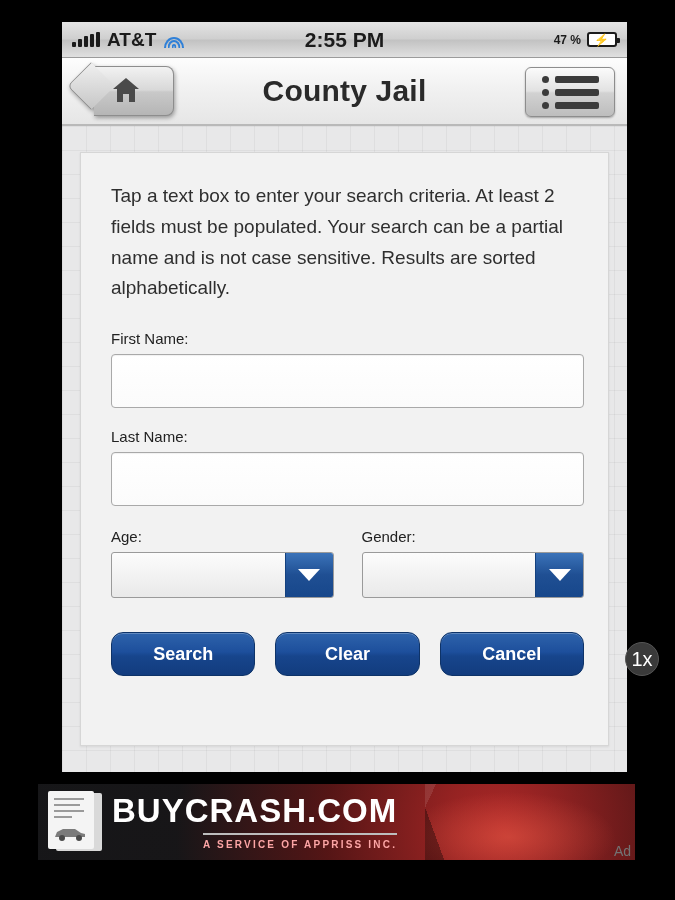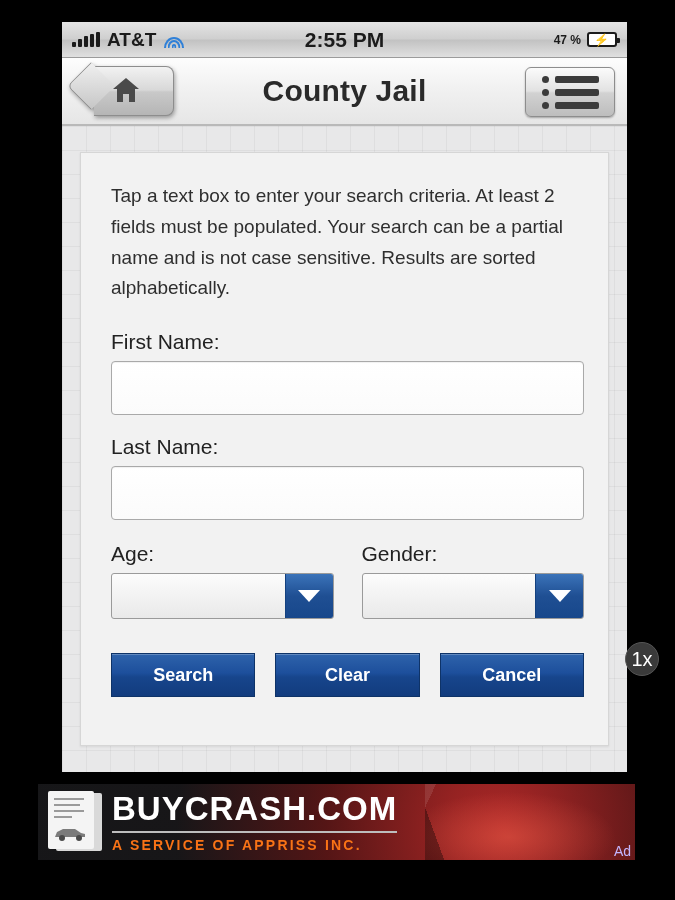--- a/index.html
+++ b/index.html
@@ -166,21 +166,21 @@
   }
 
   #instructions {
     font-size: 19px;
     color: #2f2f2f;
     line-height: 1.62;
     margin-bottom: 26px;
   }
 
   .field-label {
-    font-size: 21px;
+    font-size: 15px;
     color: #222;
     margin-bottom: 7px;
   }
 
   .text-input {
     width: 100%;
     height: 54px;
     background: linear-gradient(to bottom, #ffffff, #fbfbfb);
     border: 1px solid #a9a9a9;
     border-radius: 4px;
@@ -226,21 +226,21 @@
   #button-row {
     display: flex;
     gap: 20px;
     margin-top: 34px;
   }
   .btn {
     flex: 1;
     height: 44px;
     background: linear-gradient(to bottom, #2e63ab 0%, #1d4f9c 45%, #17458c 55%, #123c7e 100%);
     border: 1px solid #0e3368;
-    border-radius: 0;
+    border-radius: 12px;
     color: #fff;
     font-size: 18px;
     font-weight: bold;
     font-family: "Liberation Sans", sans-serif;
     box-shadow: inset 0 1px 0 rgba(255,255,255,0.25);
     cursor: pointer;
   }
 
   
   #ad-banner {
@@ -282,42 +282,42 @@
     border-radius: 2px;
   }
   #ad-doc .sheet.back { left: 8px; top: 2px; background: #d9d9d9; }
   #ad-doc .car {
     position: absolute; left: 5px; top: 33px; width: 34px; height: 18px;
   }
   #ad-doc .lines { position: absolute; left: 6px; top: 7px; }
   #ad-doc .lines i {
     display: block; height: 2px; background: #9a9a9a; margin-bottom: 4px;
   }
-  #ad-text { display: flex; flex-direction: column; justify-content: center; }
+  #ad-text { display: flex; flex-direction: column; justify-content: center; align-items: flex-end; }
   #ad-title {
     color: #fff;
     font-size: 33px;
     font-weight: bold;
     letter-spacing: 1px;
     line-height: 1;
     font-family: "Liberation Sans", sans-serif;
   }
   #ad-sub {
-    color: #f97316;
-    font-size: 14px;
+    color: #fca5a5;
+    font-size: 10px;
     letter-spacing: 2.2px;
     margin-top: 6px;
     border-top: 2px solid #bdbdbd;
     padding-top: 4px;
     font-weight: bold;
   }
   #ad-label {
     position: absolute;
     right: 4px; bottom: 1px;
-    color: #c4b5fd;
+    color: #737373;
     font-size: 14px;
   }
 
   #zoom-badge {
     position: absolute;
     right: 16px; bottom: 12px;
     width: 34px; height: 34px;
     border-radius: 50%;
     background: #3a3a3a;
     color: #fff;

